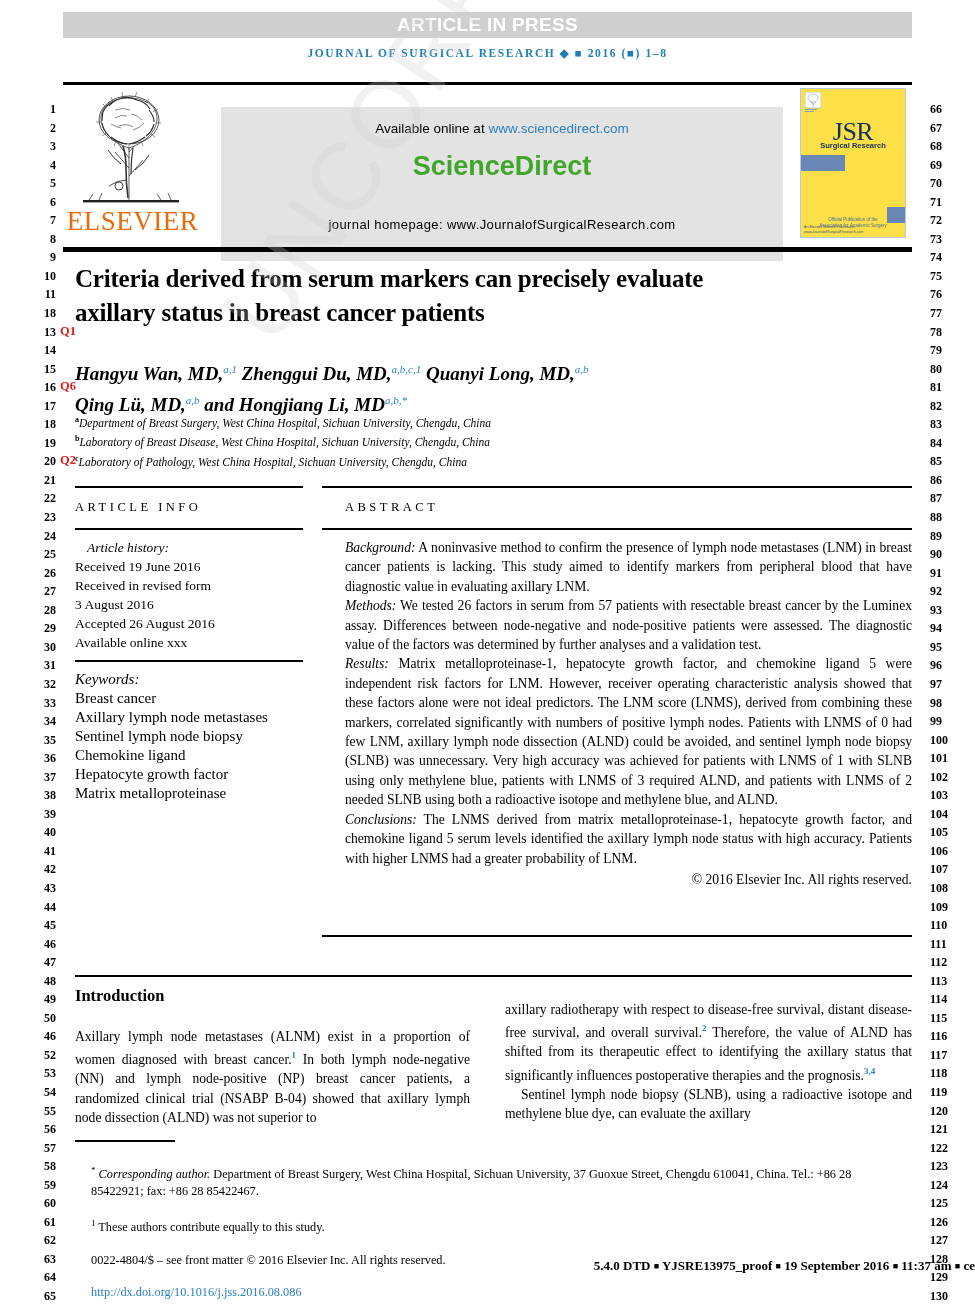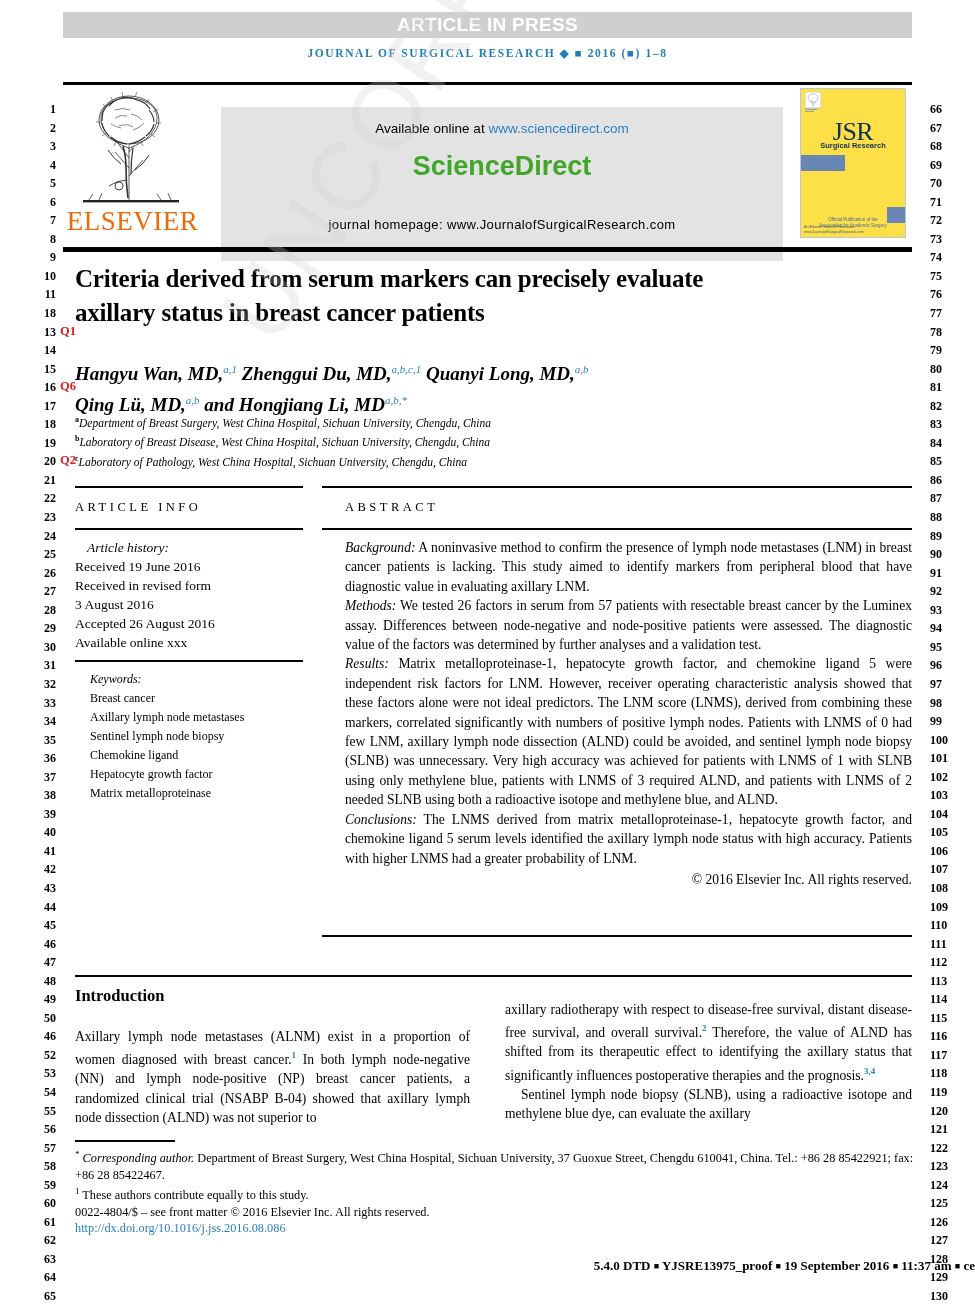--- a/index.html
+++ b/index.html
@@ -181,22 +181,22 @@
     font-family:"Liberation Serif", serif; font-size:12.5px; font-weight:normal; letter-spacing:3.5px;
   }
   #info-rule-2 { position:absolute; left:75px; top:528px; width:228px; height:1.5px; background:#000; }
   #info-history {
     position:absolute; left:75px; top:538px; width:240px;
     font-family:"Liberation Serif", serif; font-size:13.5px; line-height:19px;
   }
   #info-history .lbl { font-style: italic; margin-left: 12px; }
   #info-rule-3 { position:absolute; left:75px; top:660px; width:228px; height:1.5px; background:#000; }
   #info-keywords {
-    position:absolute; left:90px; top:670px; width:240px;
-    font-family:"Liberation Serif", serif; font-size:12px; line-height:19px;
+    position:absolute; left:75px; top:670px; width:240px;
+    font-family:"Liberation Serif", serif; font-size:15px; line-height:19px;
   }
   #info-keywords .lbl { font-style: italic; }
 
   #abs-rule-top { position:absolute; left:322px; top:486px; width:590px; height:1.5px; background:#000; }
   #abs-head {
     position:absolute; left:345px; top:500px; width:400px;
     font-family:"Liberation Serif", serif; font-size:12.5px; letter-spacing:3.5px;
   }
   #abs-rule-2 { position:absolute; left:322px; top:528px; width:590px; height:1.5px; background:#000; }
   #abstract {
@@ -228,21 +228,21 @@
   #col-left p, #col-right p { margin: 0; }
   #col-left sup, #col-right sup { color:#2a7fc0; font-size:9px; font-weight:bold; }
   .indent { text-indent: 16px; }
 
   
   #fn-rule { position:absolute; left:75px; top:1140px; width:100px; height:1.5px; background:#000; }
   #footnote {
     position:absolute; left:75px; top:1146px; width:840px;
     font-family:"Liberation Serif", serif; font-size:12.3px; line-height:16.5px;
   }
-  #footnote p { margin:0; }
+  #footnote p { margin:16px; }
   #footnote .ital { font-style: italic; }
   #footnote a { color:#2a7fc0; text-decoration:none; }
   #footnote .mark { vertical-align: super; font-size: 9px; }
 
   
   #pagefoot {
     position:absolute; left:0; top:1258px; width:975px;
     text-align:right;
     font-family:"Liberation Serif", serif; font-weight:bold; font-size:13px;
   }

